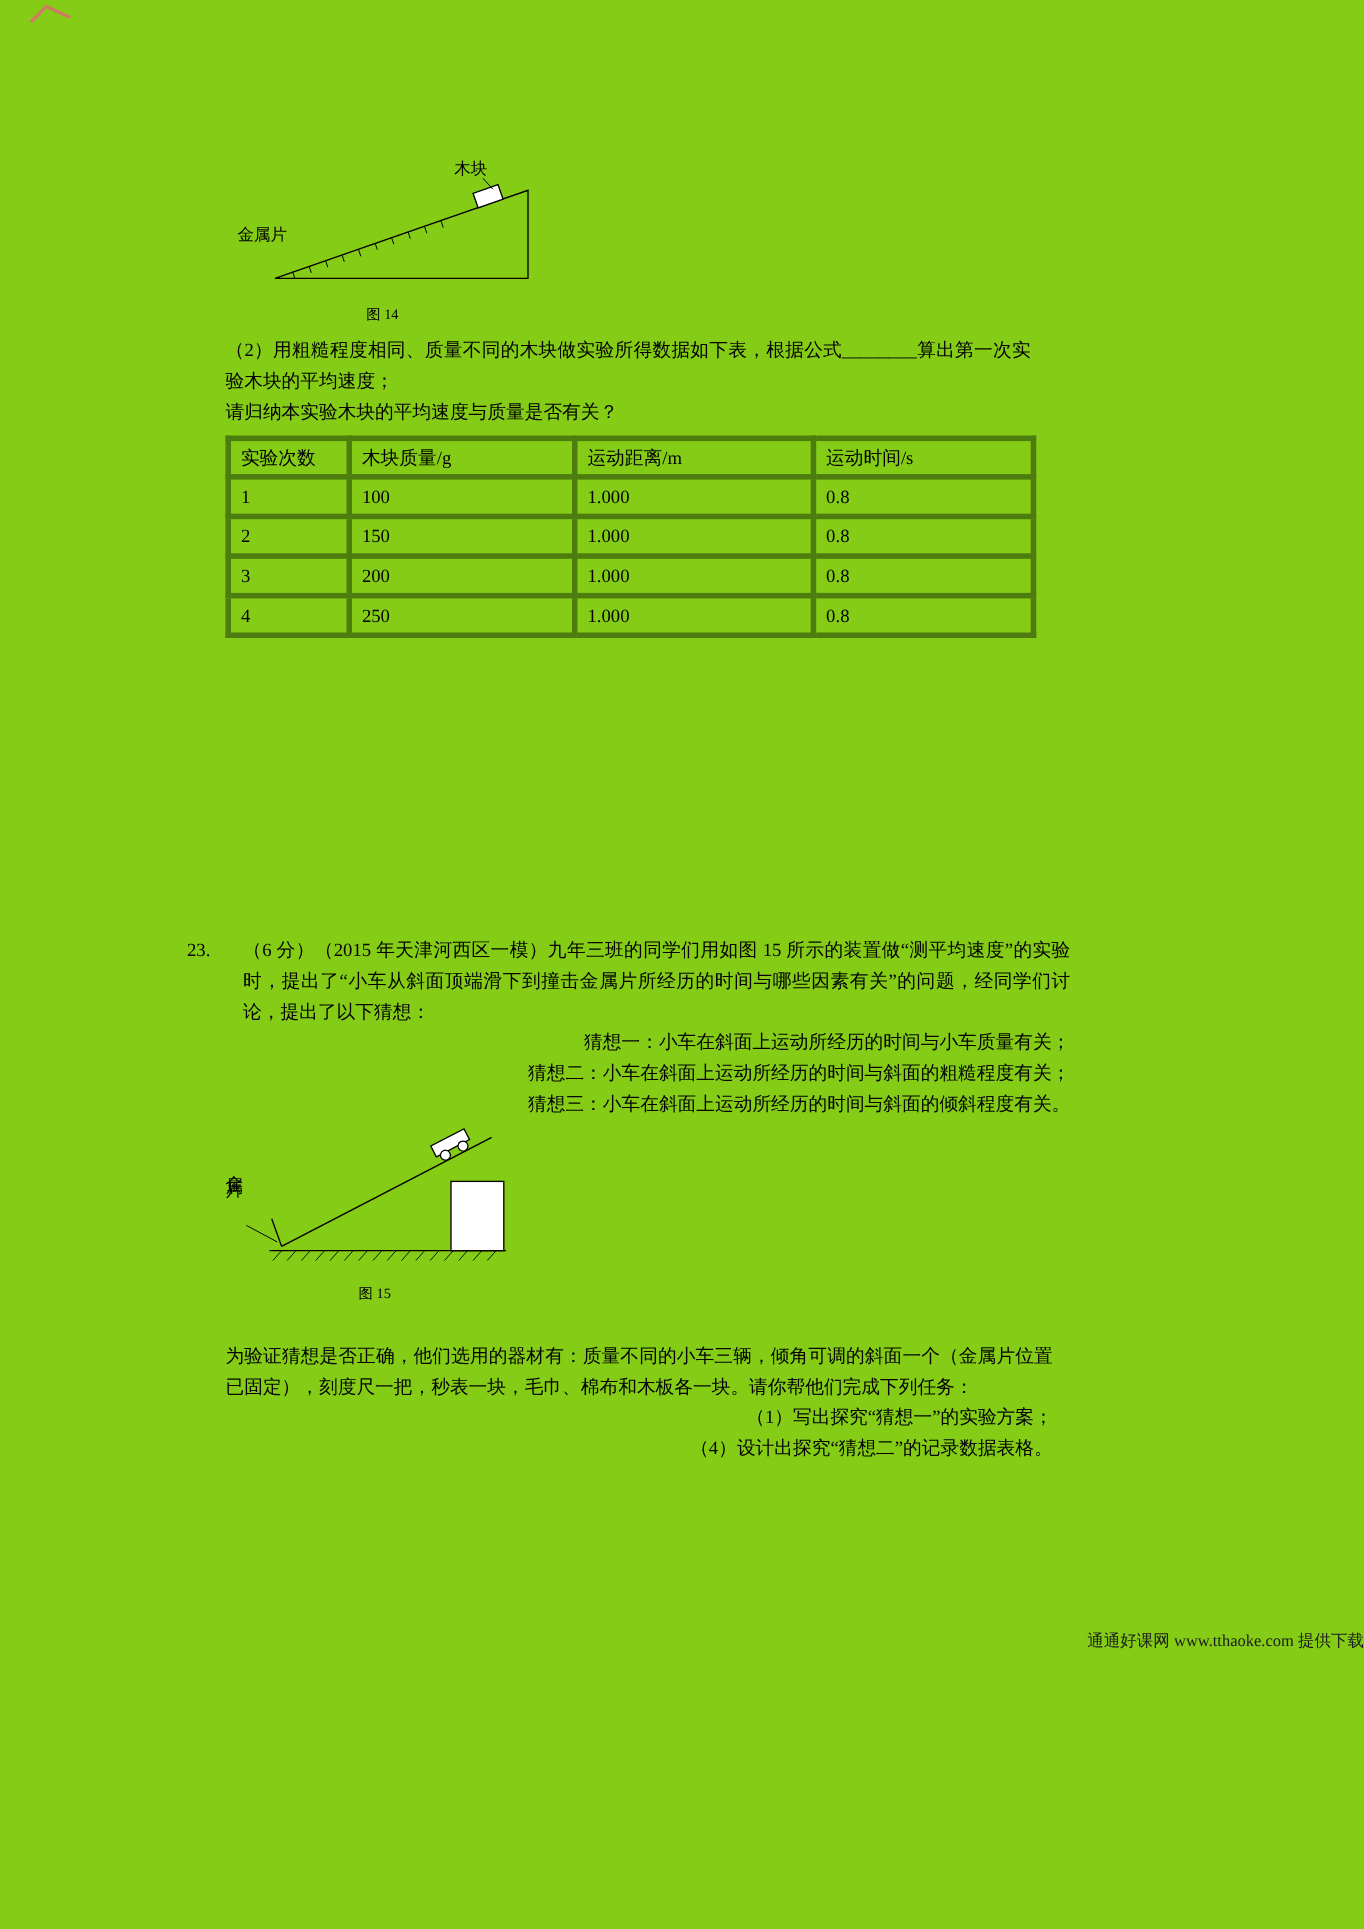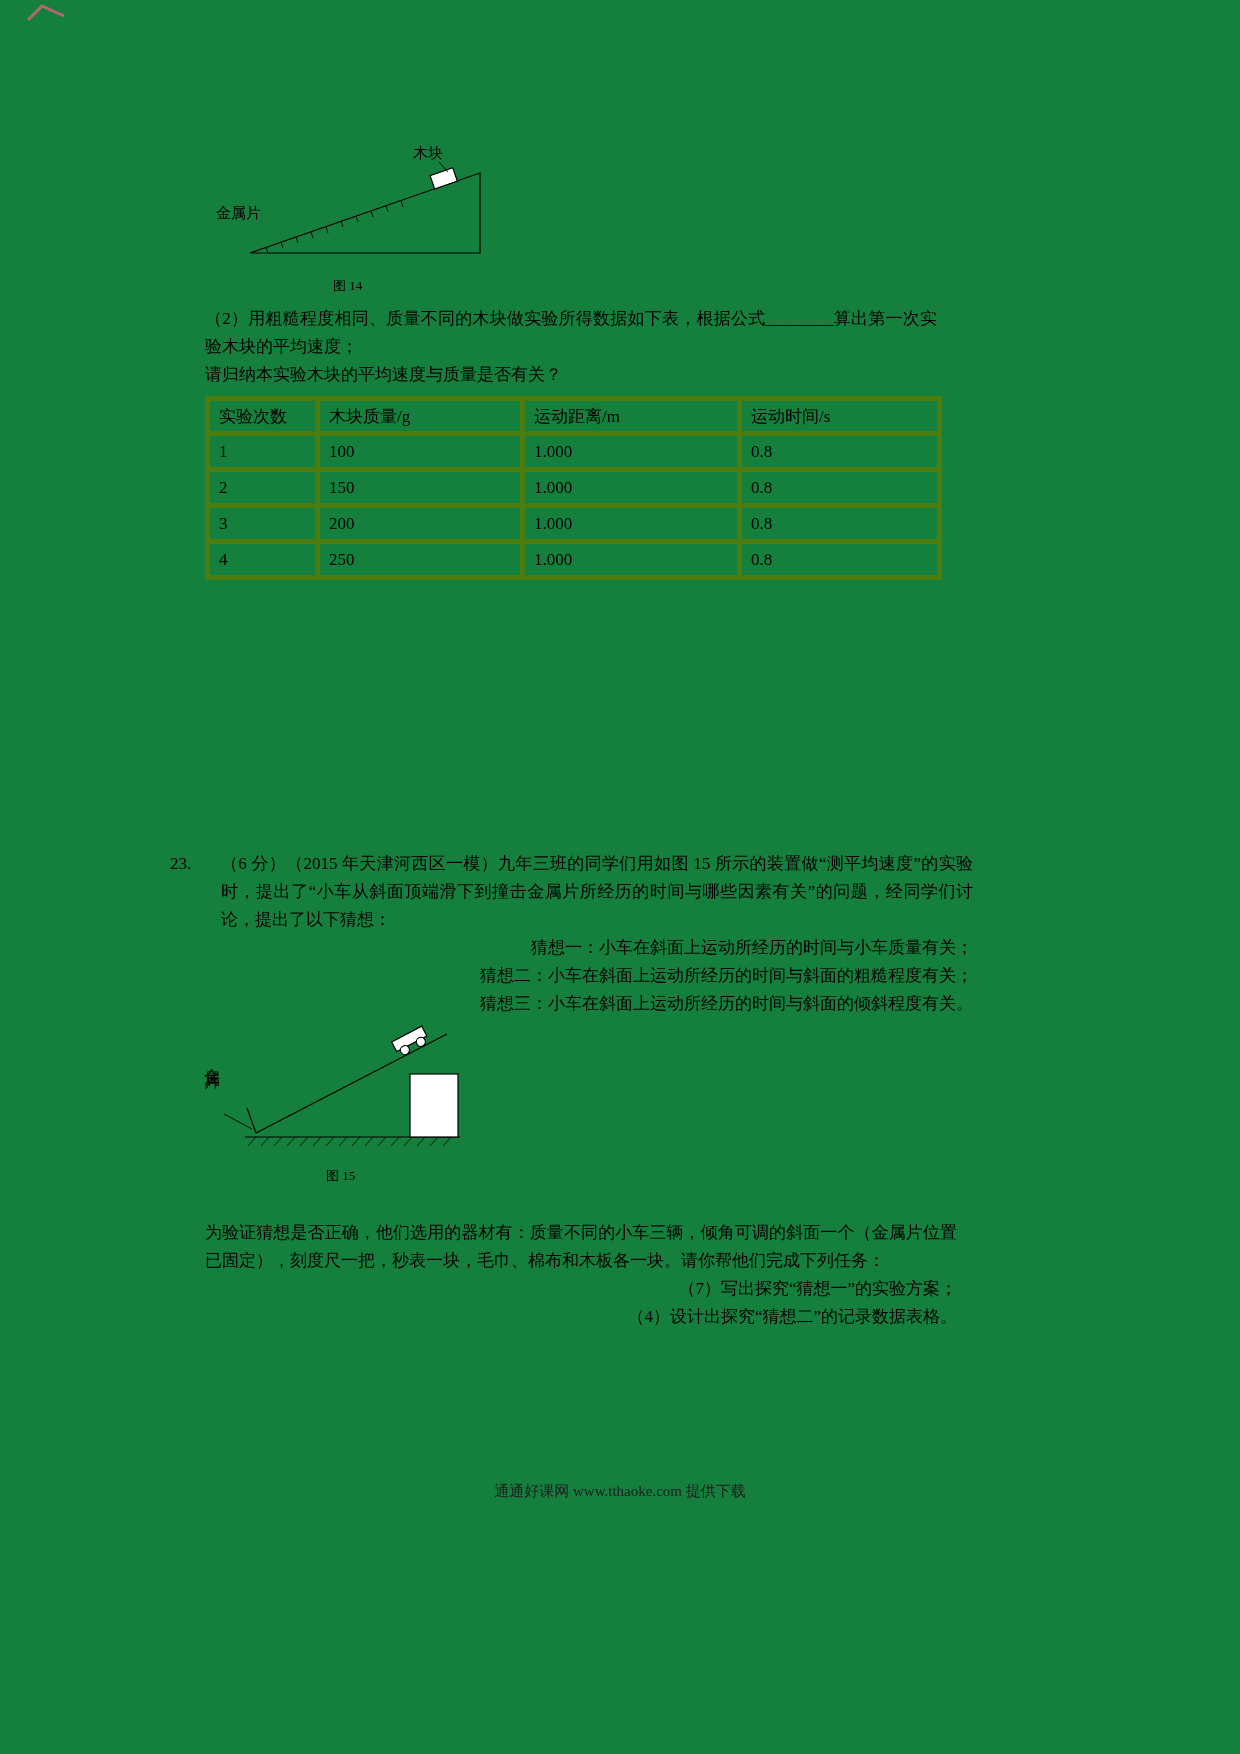--- a/index.html
+++ b/index.html
@@ -1,21 +1,21 @@
 <!DOCTYPE html>
 <html><head>
 <meta charset="utf-8">
 <style>
   * { margin:0; padding:0; box-sizing:border-box; }
   html,body { background:#ffffff; }
   .page {
     position:relative;
     width:1240px;
     height:1754px;
-    background:#15803d;
+    background:#84cc16;
     font-family:"Liberation Serif", serif;
     color:#000000;
     overflow:hidden;
   }
   .abs { position:absolute; }
   .para { font-size:17px; line-height:28px; text-align:justify; }
   .line { font-size:17px; line-height:28px; white-space:nowrap;text-align:right; }
   .caption { font-size:13px; line-height:20px; }
   table.data { border-collapse:collapse; table-layout:fixed; }
   table.data th, table.data td {
@@ -35,21 +35,21 @@
   svg text { font-family:"Liberation Serif", serif; font-size:15px; fill:#000; }
   .vlabel {
     writing-mode:vertical-rl;
     text-orientation:upright;
     font-size:16px;
     line-height:17px;
     letter-spacing:2px;
   }
   .footer {
     left:0; top:1482px; width:1240px;
-    text-align:center;
+    text-align:right;
     font-size:15px;
     color:#1c1c1c;
   }
   .artifact { pointer-events:none; }
 </style>
 </head>
 <body>
 
 <div class="page">
 
@@ -180,19 +180,19 @@
       <circle cx="9" cy="-4.5" r="4.5" fill="#fff" stroke="#000" stroke-width="1.1"></circle>
     </g>
   </svg>
 
   <div class="abs vlabel" style="left:204px; top:1056px;">金属片</div>
 
   <div class="abs caption" style="left:326px; top:1166px;">图 15</div>
 
   <div class="abs" style="left:205px; top:1196px; width:752px;margin-top:23px;">
     <div class="para">为验证猜想是否正确，他们选用的器材有：质量不同的小车三辆，倾角可调的斜面一个（金属片位置已固定），刻度尺一把，秒表一块，毛巾、棉布和木板各一块。请你帮他们完成下列任务：</div>
-    <div class="line">（7）写出探究“猜想一”的实验方案；</div>
+    <div class="line">（1）写出探究“猜想一”的实验方案；</div>
     <div class="line">（4）设计出探究“猜想二”的记录数据表格。</div>
   </div>
 
   <div class="abs footer">通通好课网 www.tthaoke.com 提供下载</div>
 
 </div>
 
 </body></html>

